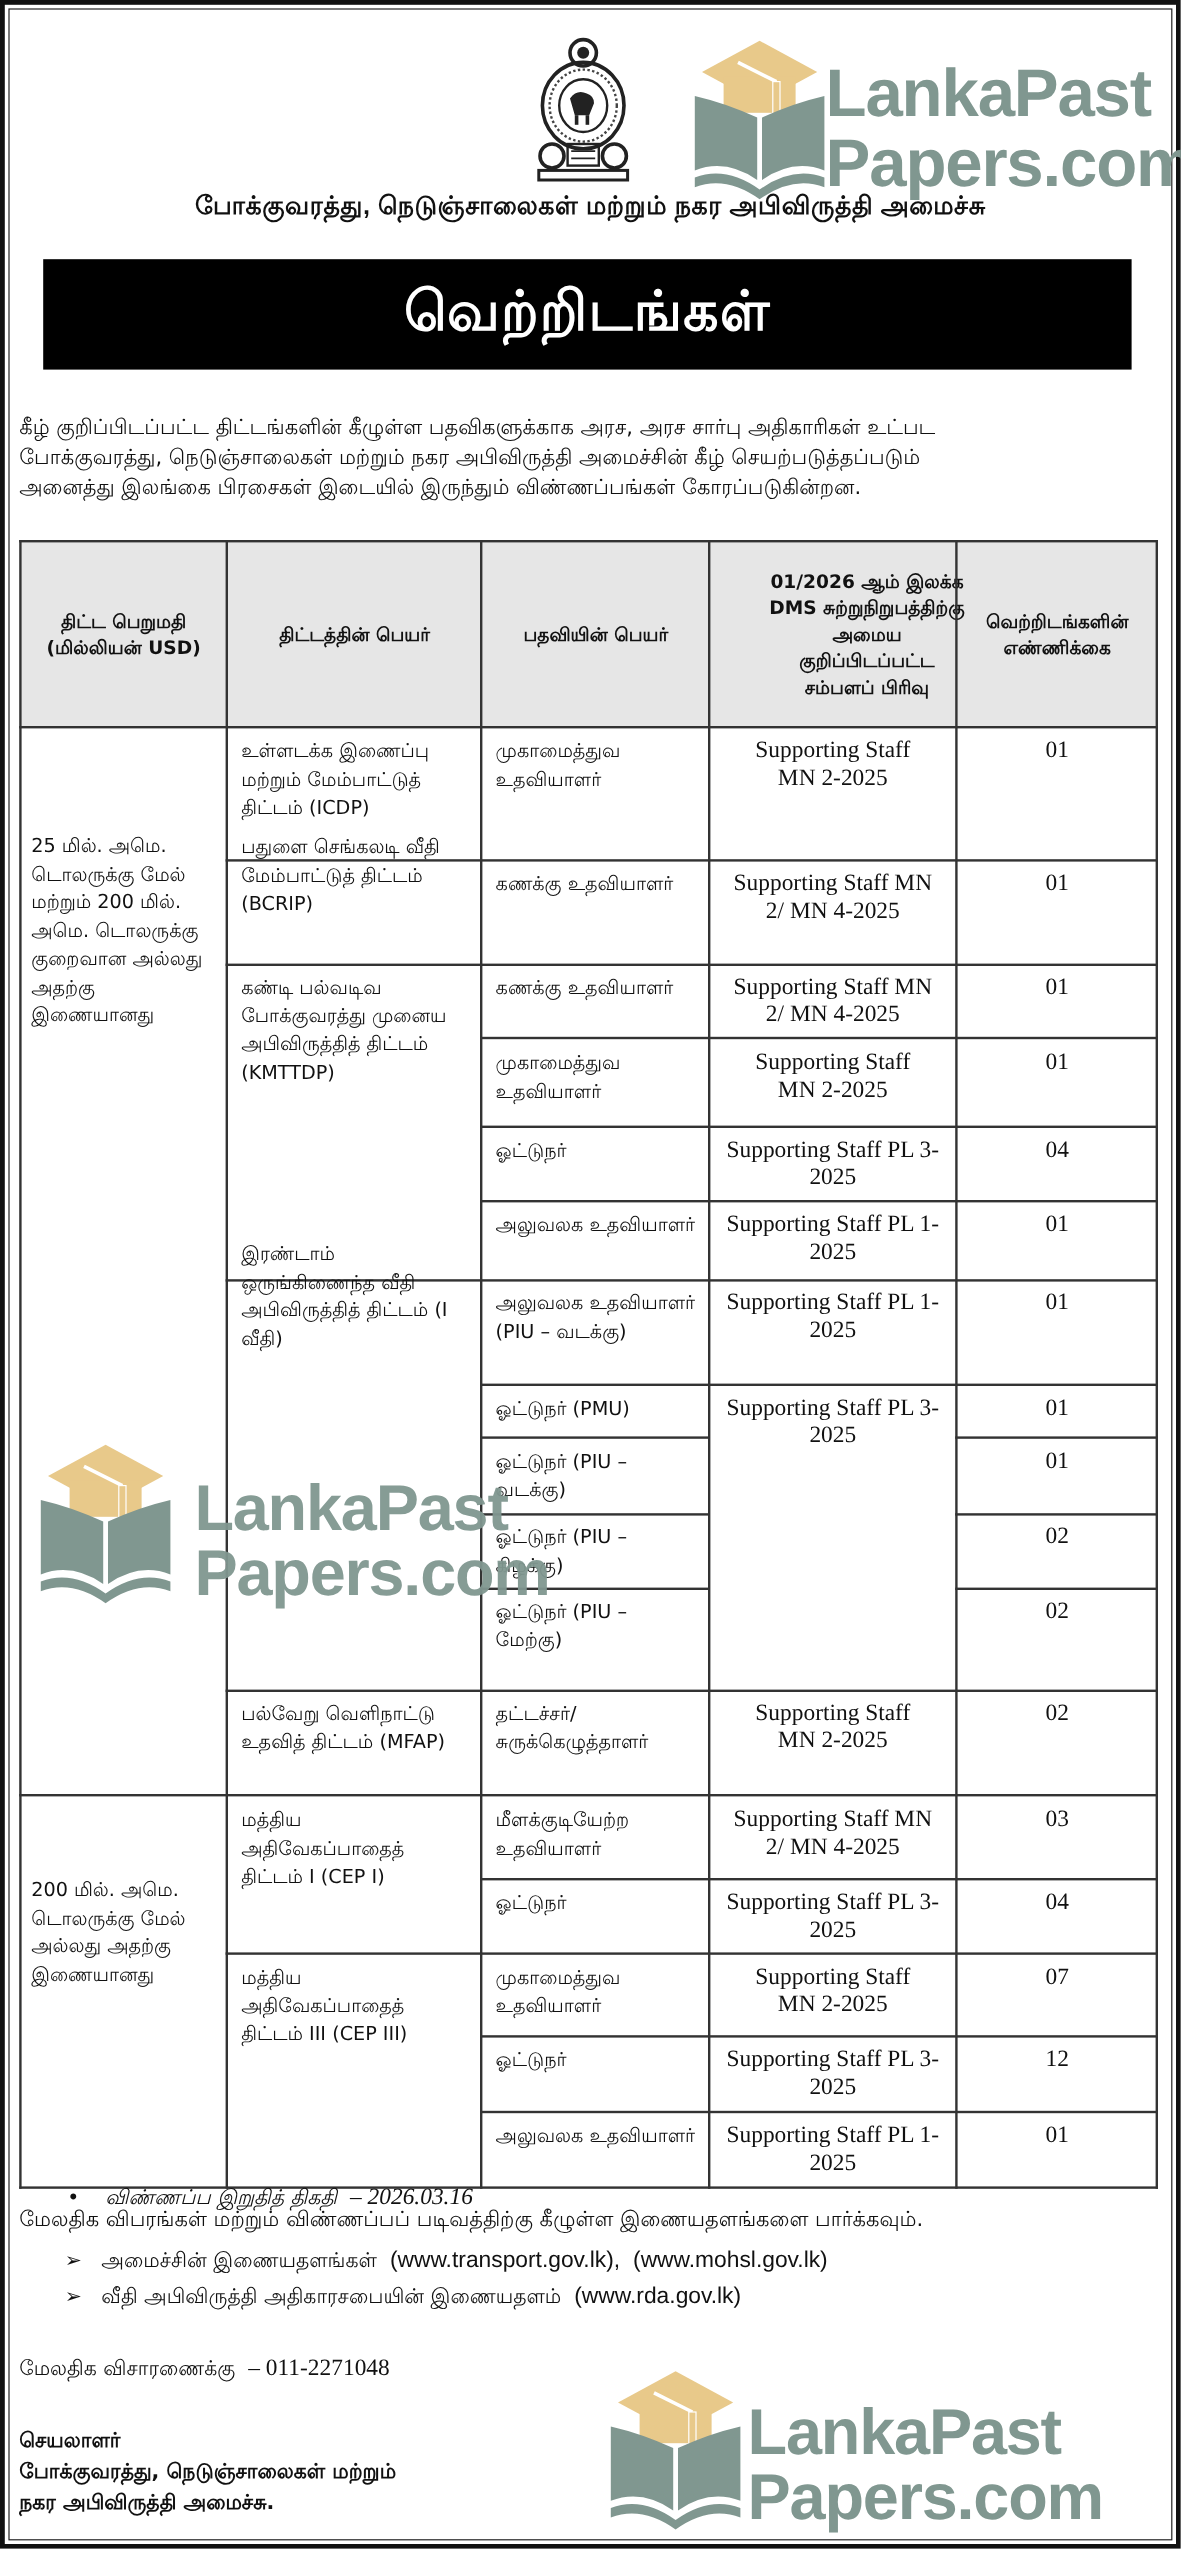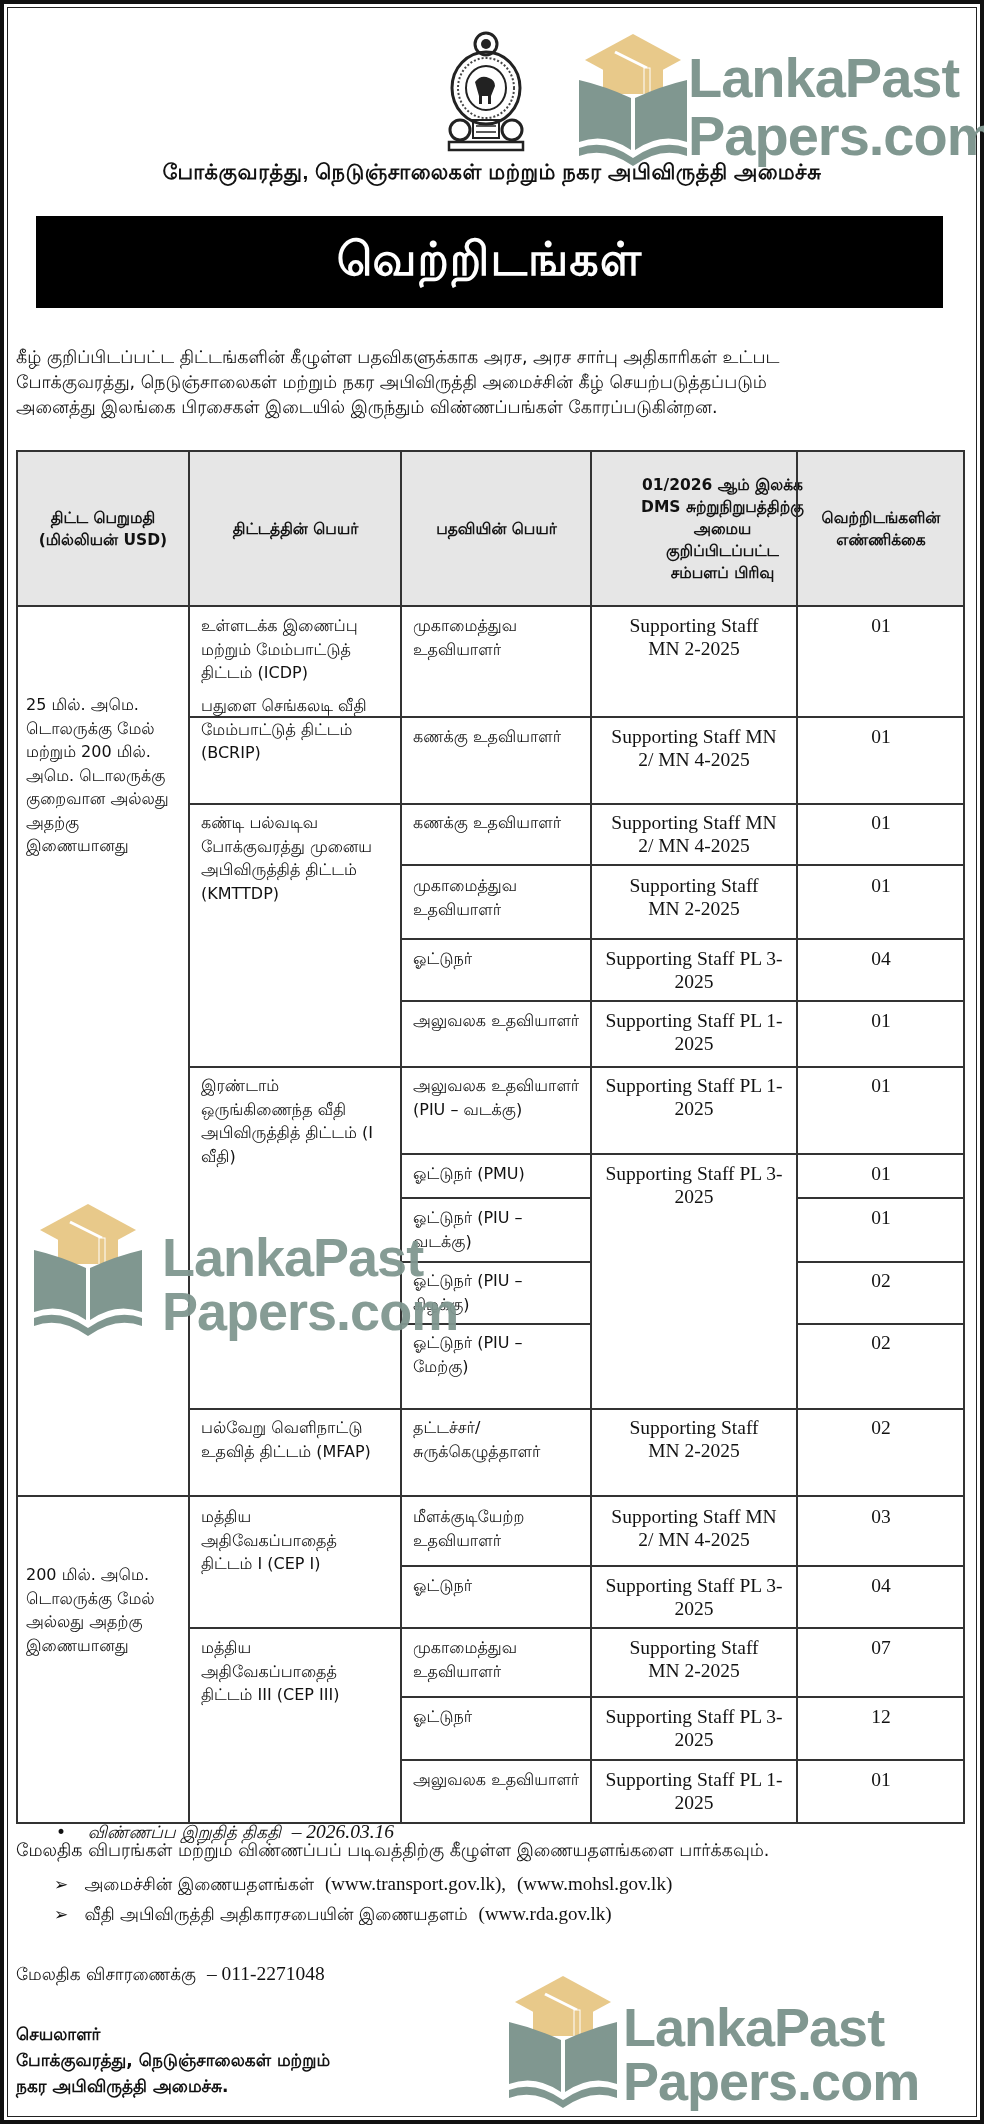--- a/index.html
+++ b/index.html
@@ -27,21 +27,21 @@
   .hcell { position:absolute; top:451px; height:155px; display:flex; align-items:center; justify-content:center;
            text-align:center; font-family:"DejaVu Sans", sans-serif; font-weight:700; font-size:15.5px; line-height:22px; box-sizing:border-box; padding:0 6px; }
   .ta { font-family:"DejaVu Sans", sans-serif; font-size:16px; line-height:23.5px; }
   .en { font-family:"Liberation Serif","DejaVu Serif",serif; font-size:19.5px; line-height:23px; }
   .c1 { left:20px; width:166px; padding:0 6px; }
   .c2 { left:193px; width:205px; padding:0 8px; }
   .c3 { left:405px; width:183px; padding:0 8px; }
   .c4 { left:594px; width:200px; text-align:center; }
   .c5 { left:800px; width:162px; text-align:center; }
   .footer { position:absolute; left:16px; font-family:"DejaVu Sans", sans-serif; font-size:17px; line-height:24px; white-space:nowrap; }
-  .url { font-family:Liberation Serif, serif; font-size:19px; }
+  .url { font-family:Liberation Sans, sans-serif; font-size:19px; }
 </style>
 </head>
 <body>
 
 <div class="frame-outer"></div>
 <div class="frame-inner"></div>
 
 <svg class="emblem" viewBox="0 0 86 124">
   <circle cx="43" cy="14" r="11" fill="none" stroke="#222" stroke-width="3"></circle>
   <circle cx="43" cy="14" r="5" fill="#222"></circle>
@@ -126,21 +126,21 @@
   <div class="grid-line" style="left:796px;top:1261px;width:169px;height:1.5px;"></div>
   <div class="grid-line" style="left:400px;top:1323px;width:191px;height:1.5px;"></div>
   <div class="grid-line" style="left:796px;top:1323px;width:169px;height:1.5px;"></div>
 
   <div class="cell ta c1" style="top:693px;">25 மில். அமெ. டொலருக்கு மேல் மற்றும் 200 மில். அமெ. டொலருக்கு குறைவான அல்லது அதற்கு இணையானது</div>
   <div class="cell ta c1" style="top:1563px;">200 மில். அமெ. டொலருக்கு மேல் அல்லது அதற்கு இணையானது</div>
 
   <div class="cell ta c2" style="top:614px;">உள்ளடக்க இணைப்பு மற்றும் மேம்பாட்டுத் திட்டம் (ICDP)</div>
   <div class="cell ta c2" style="top:694px;">பதுளை செங்கலடி வீதி மேம்பாட்டுத் திட்டம் (BCRIP)</div>
   <div class="cell ta c2" style="top:811px;">கண்டி பல்வடிவ போக்குவரத்து முனைய அபிவிருத்தித் திட்டம் (KMTTDP)</div>
-  <div class="cell ta c2" style="top:1074px;">இரண்டாம் ஒருங்கிணைந்த வீதி அபிவிருத்தித் திட்டம் (I வீதி)</div>
+  <div class="cell ta c2" style="top:1033px;">இரண்டாம் ஒருங்கிணைந்த வீதி அபிவிருத்தித் திட்டம் (I வீதி)</div>
   <div class="cell ta c2" style="top:1416px;">பல்வேறு வெளிநாட்டு உதவித் திட்டம் (MFAP)</div>
   <div class="cell ta c2" style="top:1505px;">மத்திய அதிவேகப்பாதைத் திட்டம் I (CEP I)</div>
   <div class="cell ta c2" style="top:1636px;">மத்திய அதிவேகப்பாதைத் திட்டம் III (CEP III)</div>
 
   <div class="cell ta c3" style="top:614px;">முகாமைத்துவ உதவியாளர்</div>
   <div class="cell en c4" style="top:614px;padding:0 22px;">Supporting Staff MN 2-2025</div>
   <div class="cell en c5" style="top:614px;">01</div>
 
   <div class="cell ta c3" style="top:725px;">கணக்கு உதவியாளர்</div>
   <div class="cell en c4" style="top:725px;padding:0 14px;">Supporting Staff MN 2/ MN 4-2025</div>

